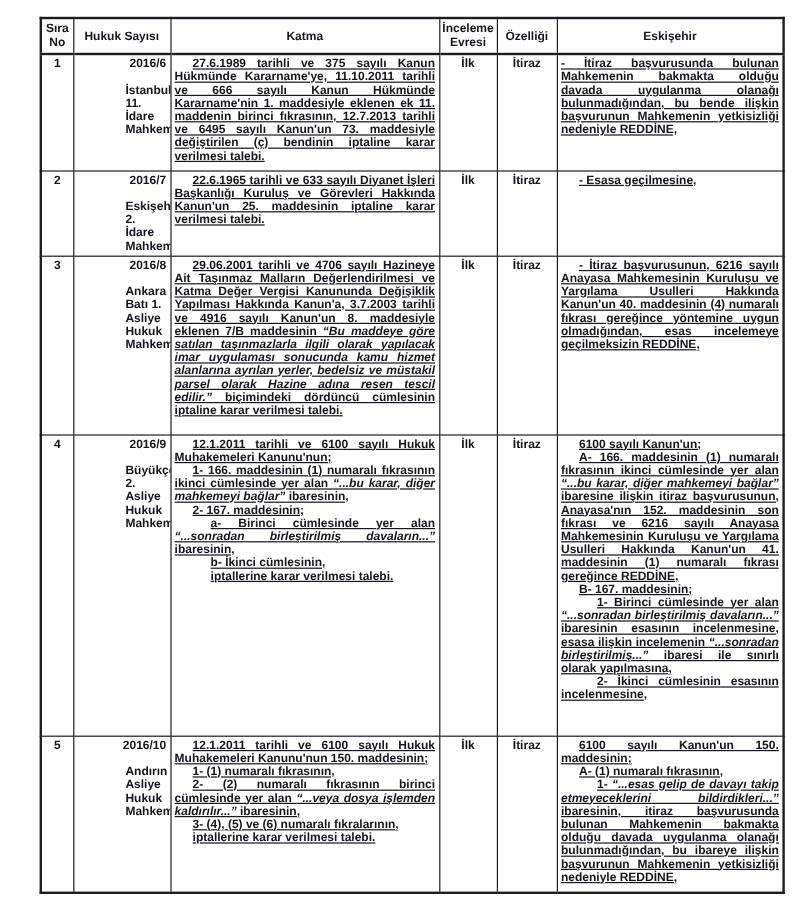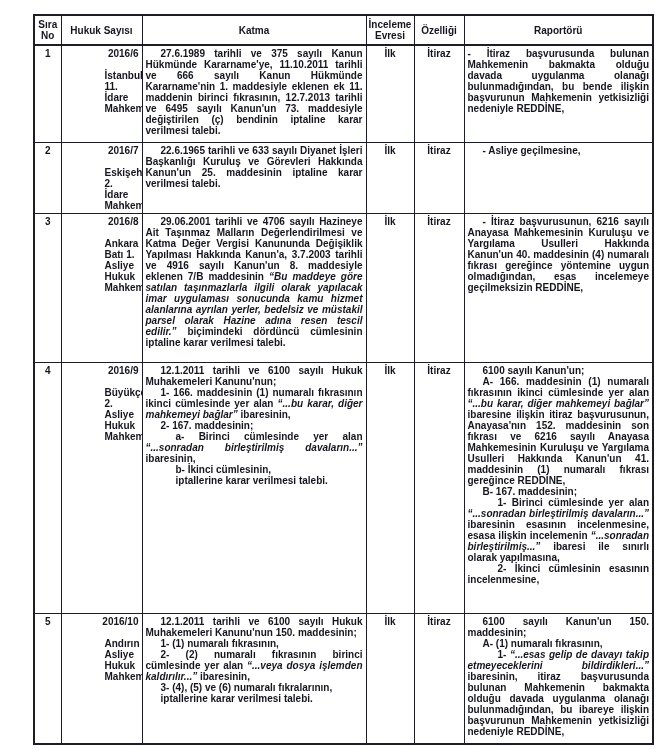--- a/index.html
+++ b/index.html
@@ -39,21 +39,21 @@
   thead th {
     vertical-align: middle;
     text-align: center;
     white-space: pre-line;
     padding: 1px 0;
     border-bottom: 2px solid #1d1d26;
   }
   td.center { text-align: center; }
   .esas-num { margin: 0 0 11px 0; text-align: right; }
   .court { white-space: pre-line; margin-left: 40px; }
-  p.para { margin: 0; text-align: justify; }
+  p.para { margin: 0; text-align: justify; text-decoration: underline; }
   p.ind0 { text-indent: 0; }
   p.ind1 { text-indent: 15px; }
   p.ind2 { text-indent: 30px; }
   em { font-style: italic; font-weight: bold; }
 </style>
 </head>
 <body>
 
 <div class="screen">
   <div class="doc">
@@ -68,21 +68,21 @@
       </colgroup>
       <thead>
         <tr id="header-row">
             <th>Sıra
 No</th>
             <th>Hukuk Sayısı</th>
             <th>Katma</th>
             <th>İnceleme
 Evresi</th>
             <th>Özelliği</th>
-            <th>Raportörü</th>
+            <th>Eskişehir</th>
           </tr>
       </thead>
       <tbody id="body-rows">
           <tr style="height: 97px;">
             <td class="center">1</td>
             <td>
               <div class="esas-num">2016/6</div>
               <div class="court">İstanbul
 11. İdare
 Mahkemesi</div>
@@ -103,21 +103,21 @@
               <div class="court">Eskişehir
 2. İdare
 Mahkemesi</div>
             </td>
             <td>
               <p class="para ind1"><span>22.6.1965 tarihli ve 633 sayılı Diyanet İşleri Başkanlığı Kuruluş ve Görevleri Hakkında Kanun'un 25. maddesinin iptaline karar verilmesi talebi.</span></p>
             </td>
             <td class="center">İlk</td>
             <td class="center">İtiraz</td>
             <td>
-              <p class="para ind1"><span>- Asliye geçilmesine,</span></p>
+              <p class="para ind1"><span>- Esasa geçilmesine,</span></p>
             </td>
           </tr>
           <tr style="height: 149px;">
             <td class="center">3</td>
             <td>
               <div class="esas-num">2016/8</div>
               <div class="court">Ankara
 Batı 1. Asliye
 Hukuk
 Mahkemesi</div>

